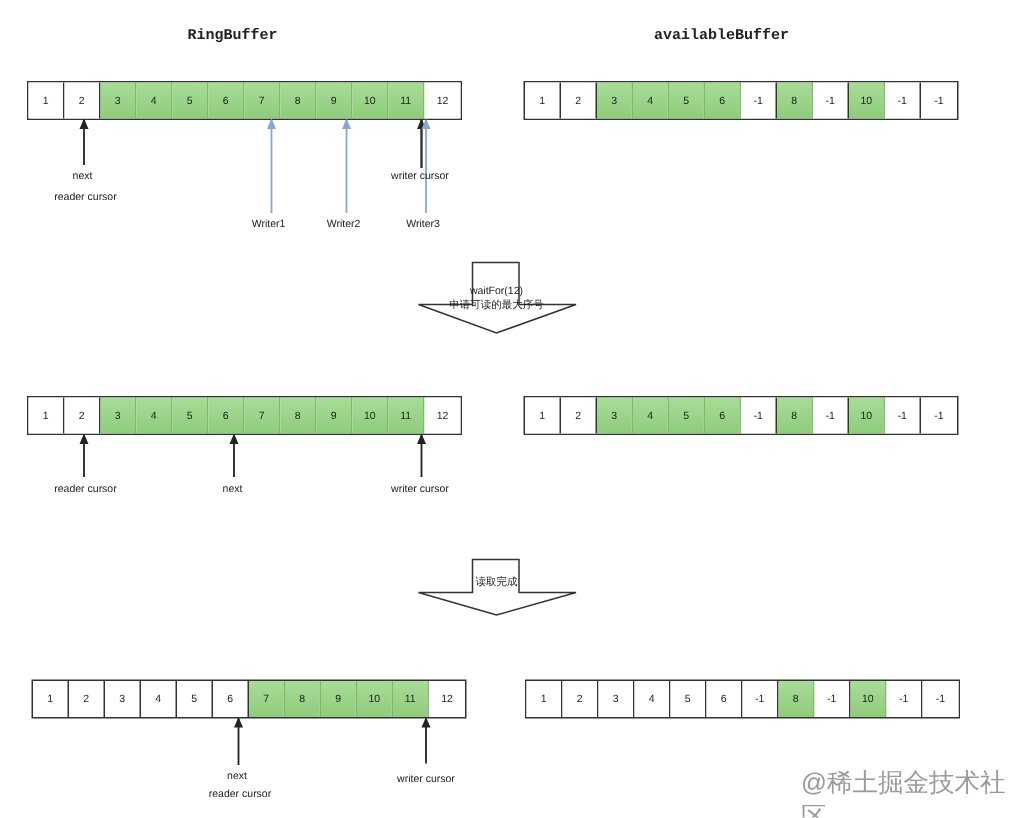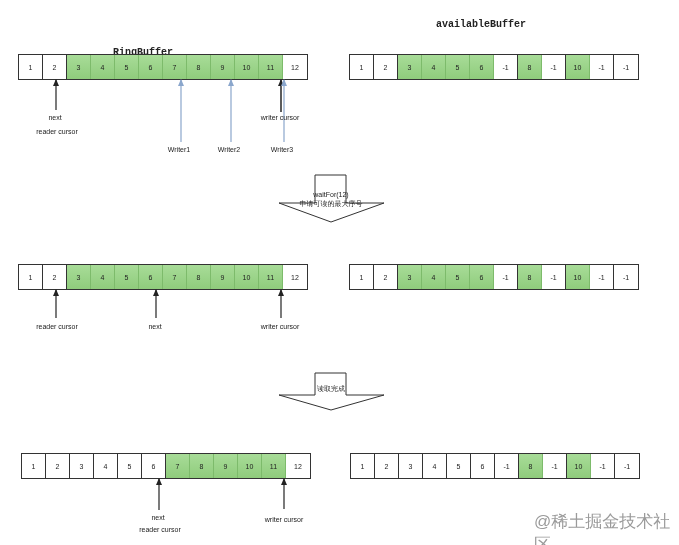--- a/index.html
+++ b/index.html
@@ -14,21 +14,21 @@
   .cell:last-child { border-right: none; }
   .cell.green { background: linear-gradient(#a8dc98, #8fcc7c); border-right: 1px solid #7dbb6b; }
   .lbl { position: absolute; font-size: 7px; color: #222; white-space: nowrap; transform: translateX(-50%); }
   svg.overlay { position: absolute; left: 0; top: 0; }
   .watermark { position: absolute; font-size: 17px; color: #9a9a9a; }
   .arrow-text { position: absolute; font-size: 7px; color: #222; white-space: nowrap; transform: translateX(-50%); text-align: center; line-height: 9px; }
 </style>
 </head>
 <body>
 
-<div class="title" style="left:113px; top:19px;margin-top:28px;">RingBuffer</div>
+<div class="title" style="left:125px; top:19px;">RingBuffer</div>
 <div class="title" style="left:436px; top:19px;">availableBuffer</div>
 
 <div class="buf" style="left:18px; top:54px;">
     <div class="cell">1</div>
     <div class="cell">2</div>
     <div class="cell green">3</div>
     <div class="cell green">4</div>
     <div class="cell green">5</div>
     <div class="cell green">6</div>
     <div class="cell green">7</div>

